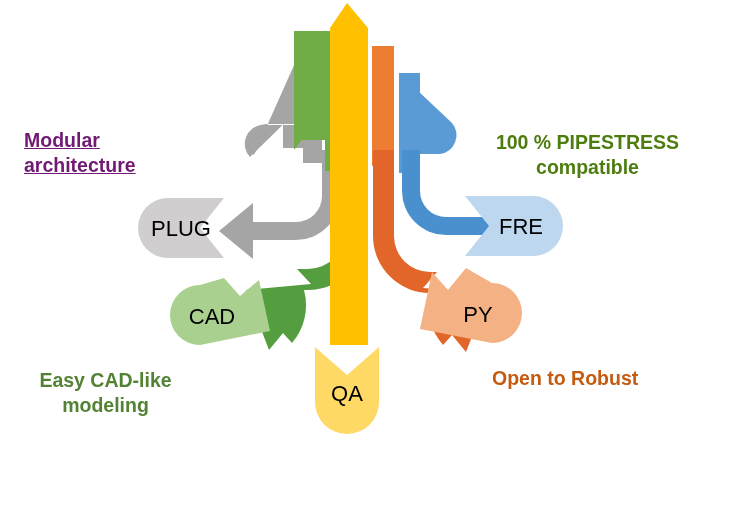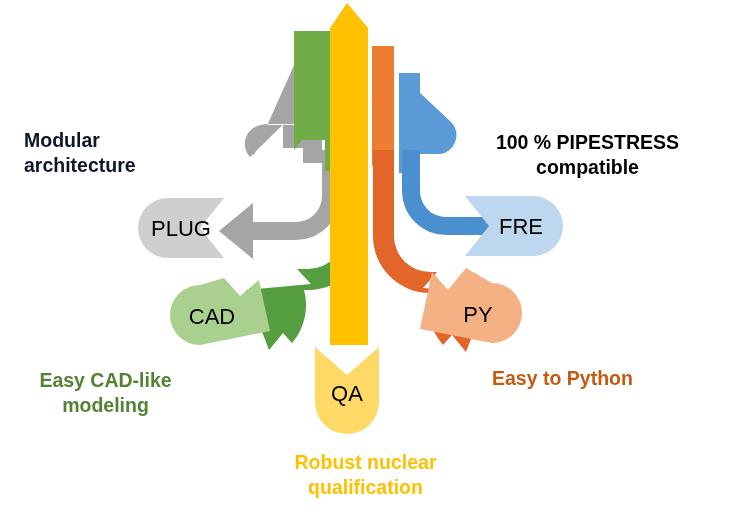--- a/index.html
+++ b/index.html
@@ -174,27 +174,25 @@
                L 489,226
                L 465,256
                L 533,256
                A 30,30 0 0 0 563,226
                A 30,30 0 0 0 533,196 Z"></path>
       <text class="badge-label" x="521" y="234" text-anchor="middle">FRE</text>
     </g>
 
   </svg>
 
-  <div class="caption cap-modular" style="color:#0f172a;">Modular
+  <div class="caption cap-modular" style="color:#701a75;text-decoration:underline;">Modular
 architecture</div>
 
   <div class="caption cap-cad" style="color:#548235;margin-top:8px;">Easy CAD-like
 modeling</div>
 
-  <div class="caption cap-qa" style="color:#FFC000;">Robust nuclear
-qualification</div>
 
-  <div class="caption cap-py" style="color:#C55A11;">Easy to Python</div>
+  <div class="caption cap-py" style="color:#C55A11;">Open to Robust</div>
 
-  <div class="caption cap-fre" style="color:#000000;">100 % PIPESTRESS
+  <div class="caption cap-fre" style="color:#4d7c0f;">100 % PIPESTRESS
 compatible</div>
 
 </div>
 
 </body></html>

